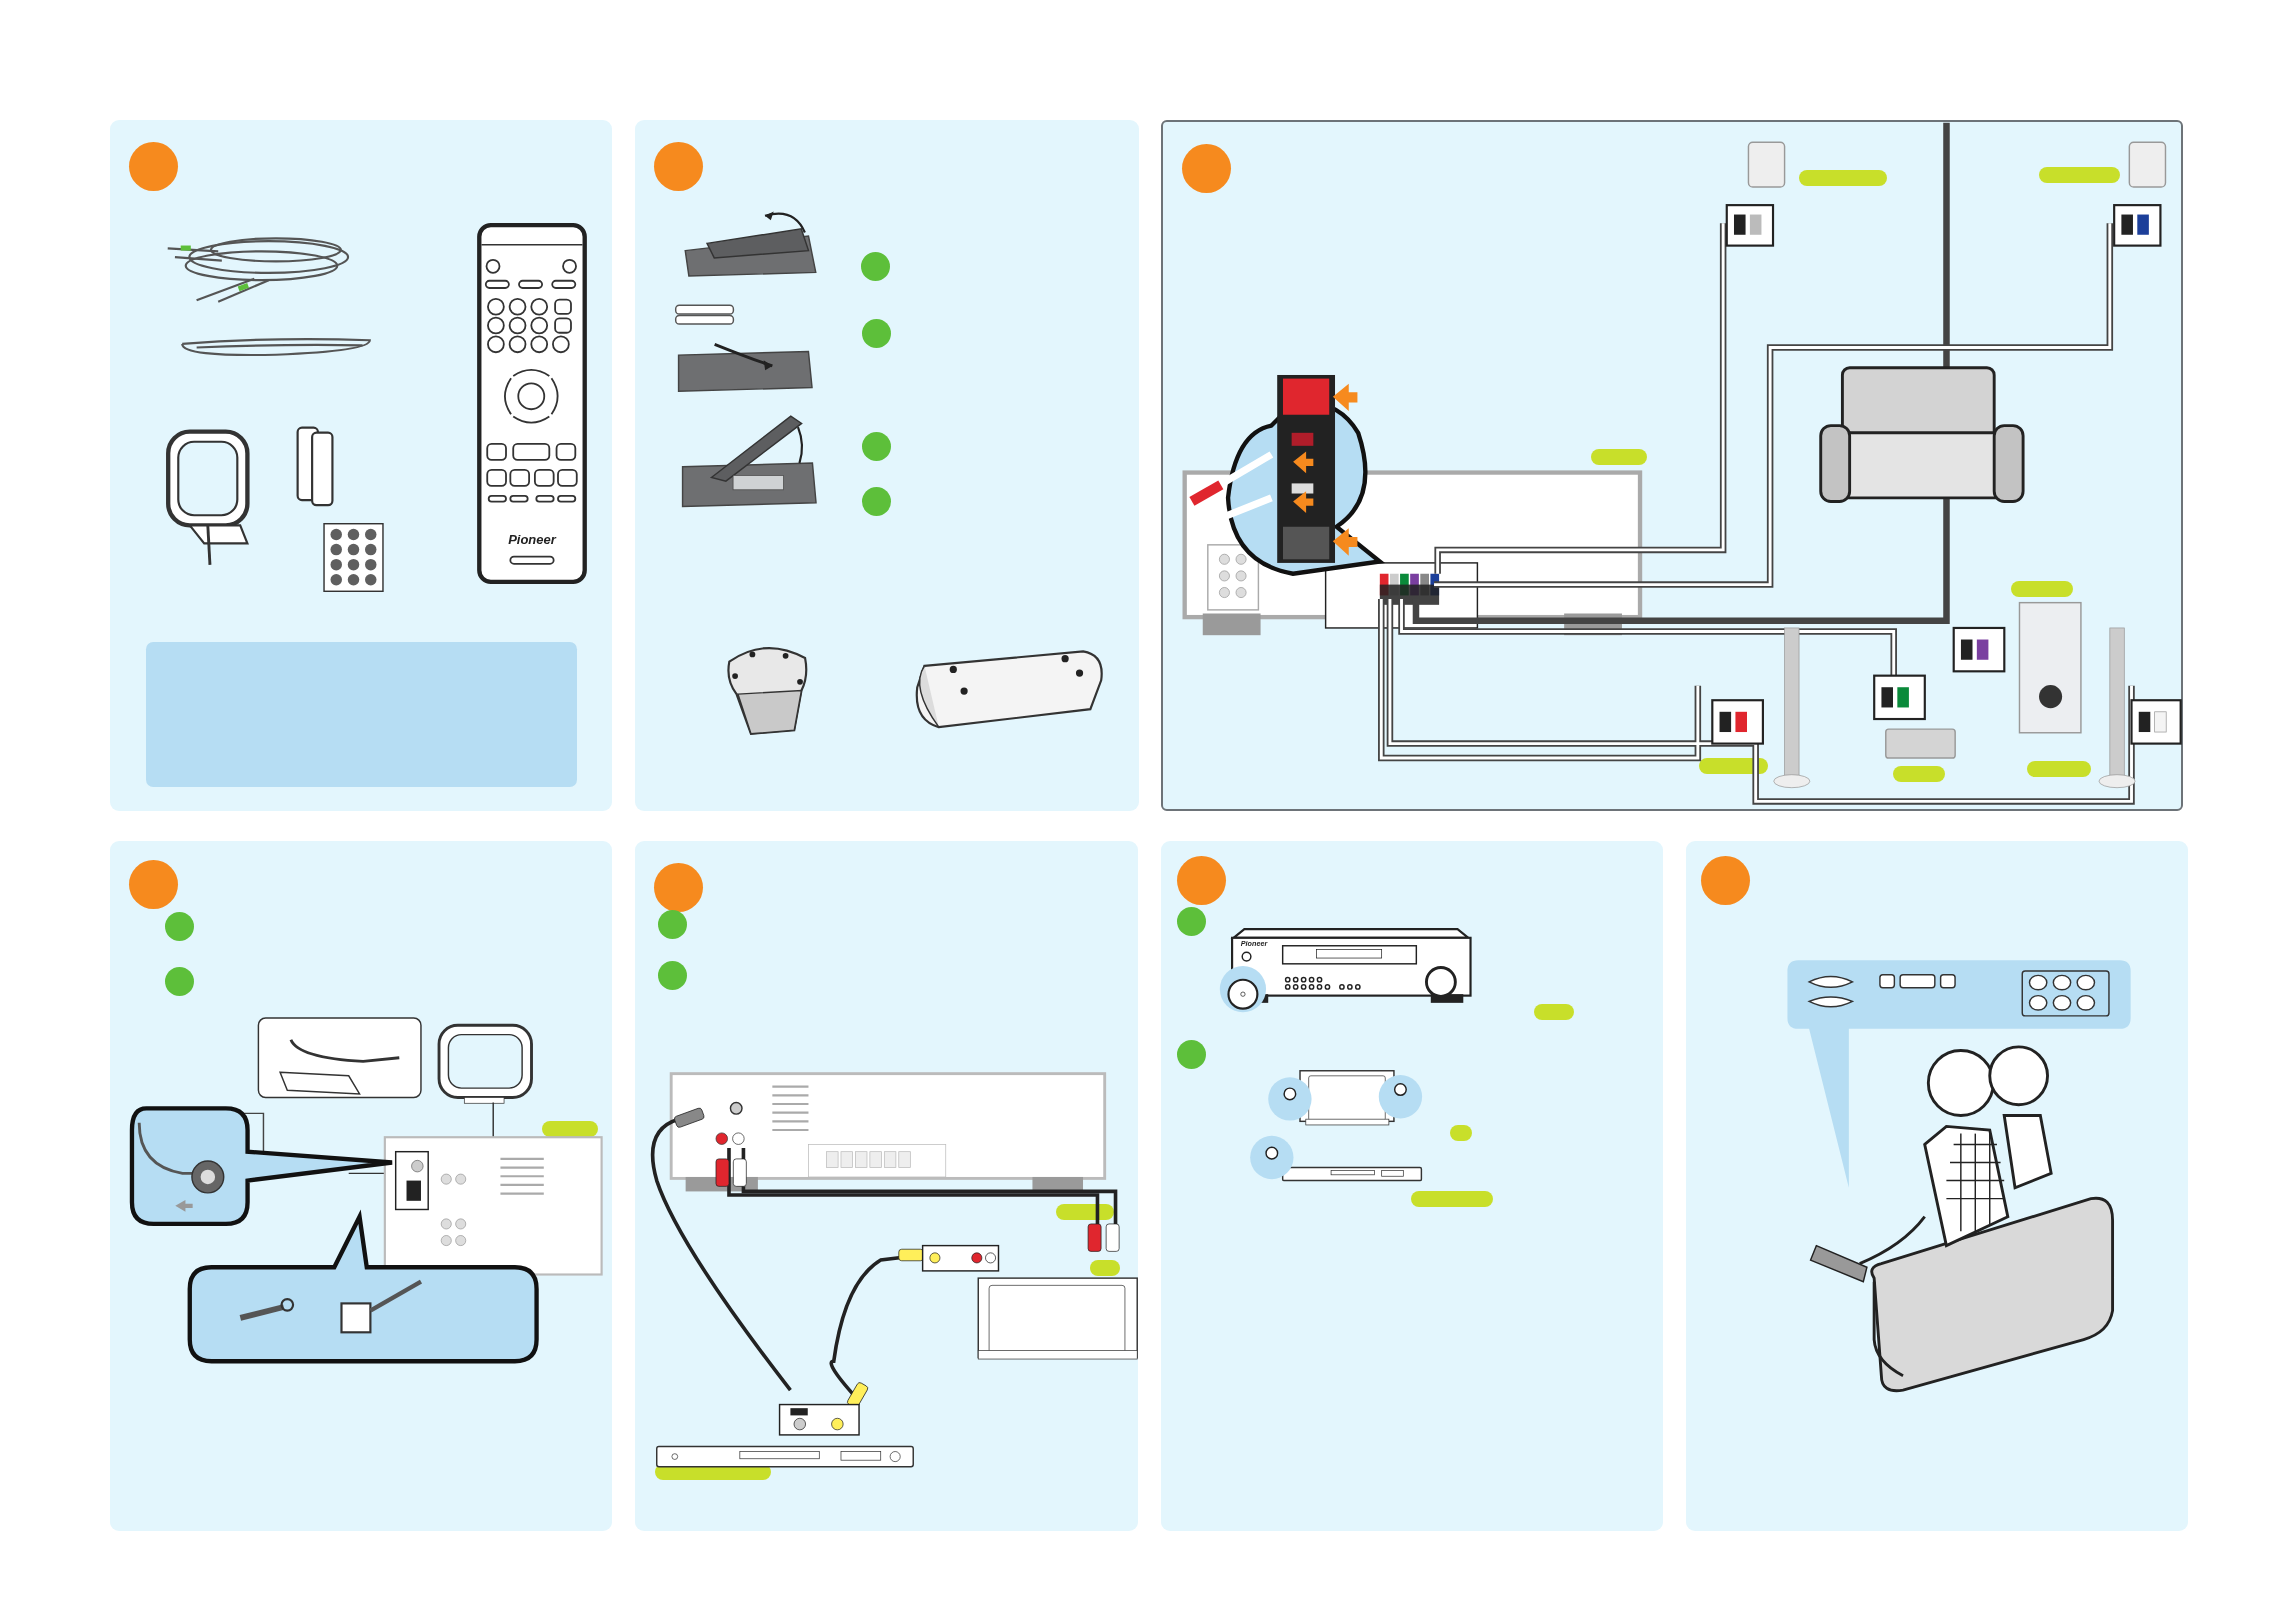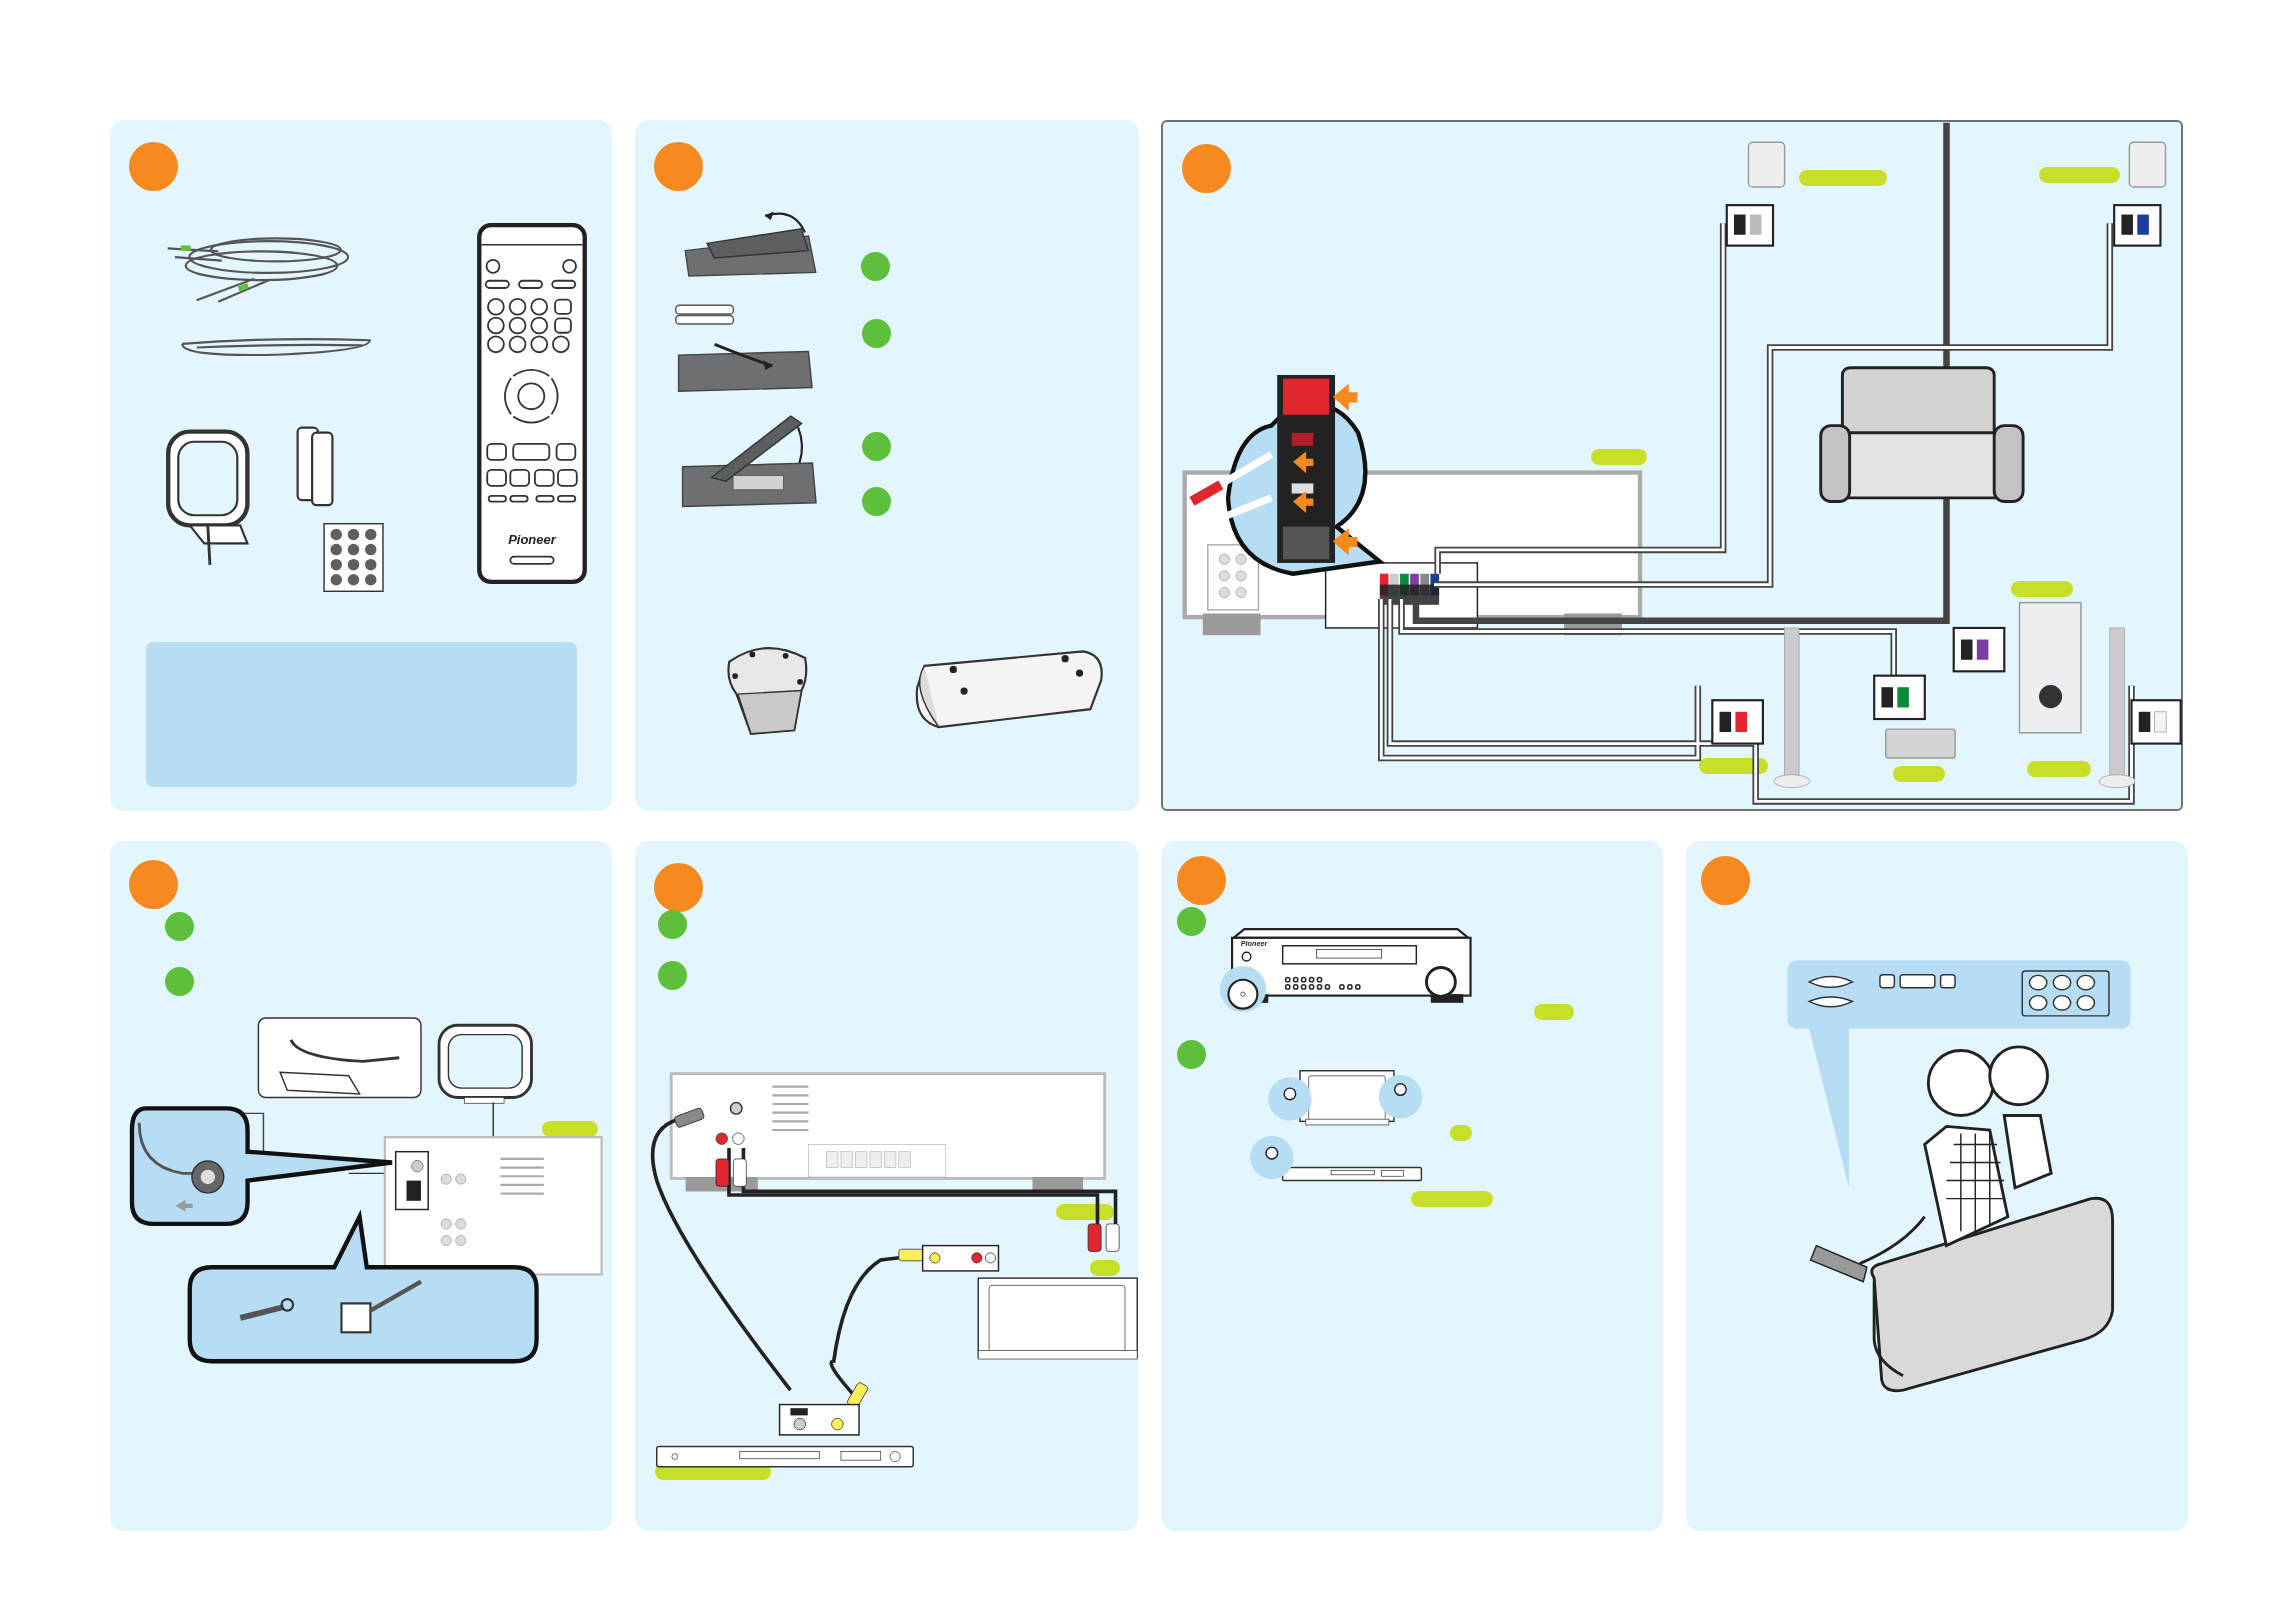--- a/index.html
+++ b/index.html
@@ -1,17 +1,17 @@
 <!DOCTYPE html>
 <html style="font-size:11.6px"><head>
 <meta charset="utf-8">
 <style>
   html,body{margin:0;padding:0;background:#ffffff;}
   body{width:2295px;height:1623px;position:relative;overflow:hidden;font-family:"Liberation Sans",sans-serif;}
-  .panel{position:absolute;background:#e3f6fd;border-radius:14px;}
+  .panel{position:absolute;background:#e3f6fd;border-radius:9px;}
   .panel.bordered{border:2.2px solid #6d7378;box-sizing:border-box;border-radius:5.8px;}
   .badge{position:absolute;width:49px;height:49px;border-radius:50%;background:#f68a1e;}
   .dot{position:absolute;width:29px;height:29px;border-radius:50%;background:#5dbf3a;}
   .pill{position:absolute;height:16px;border-radius:8px;background:#c8df2a;}
   .note-box{position:absolute;background:#b6ddf3;border-radius:7.2px;}
   svg.art{position:absolute;overflow:visible;}
   .logo{font-family:"Liberation Sans",sans-serif;font-style:italic;font-weight:bold;fill:#222;}
 </style>
 </head>
 <body>

